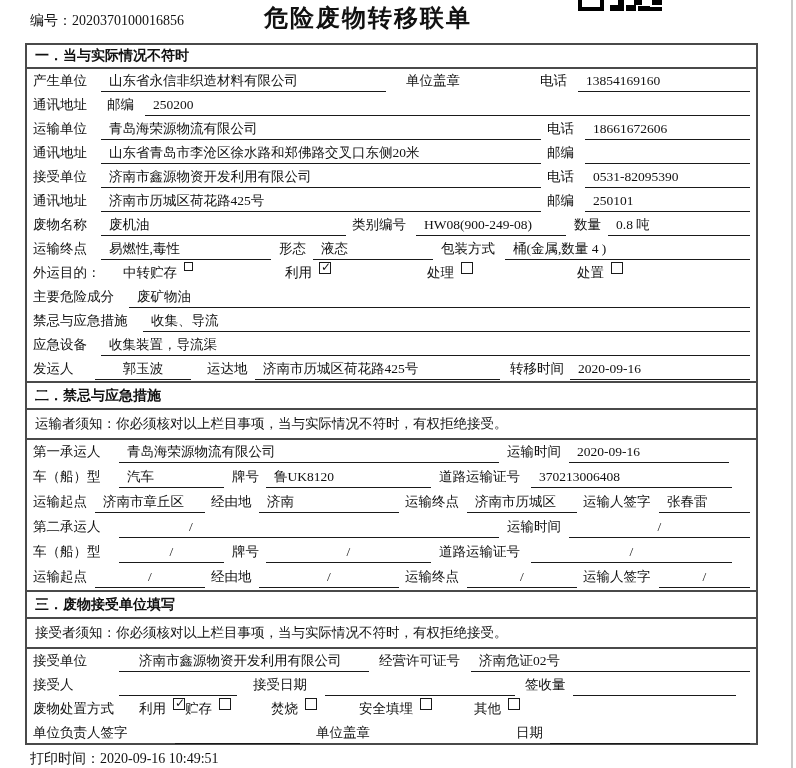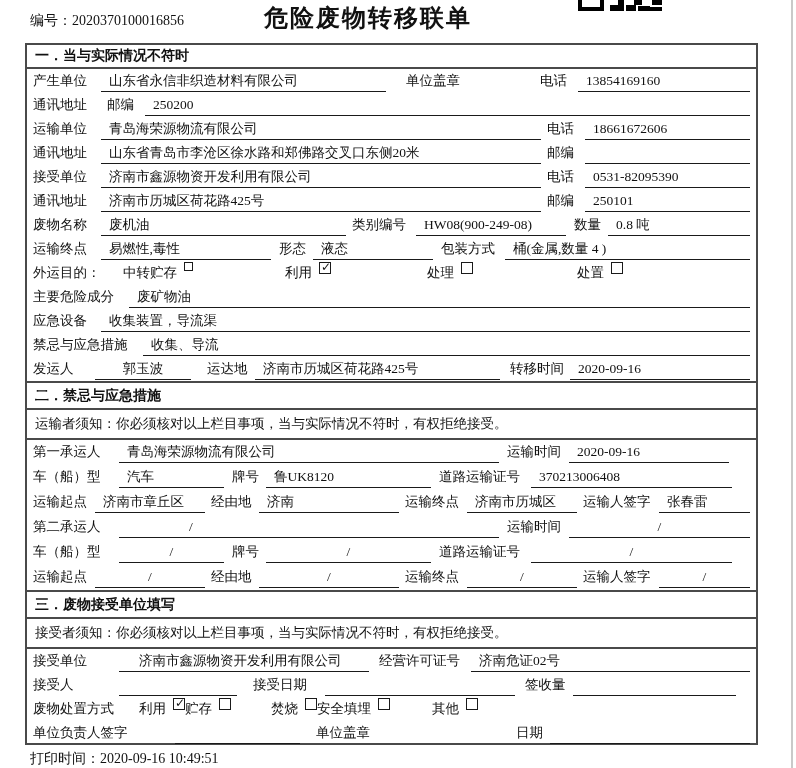--- a/index.html
+++ b/index.html
@@ -159,27 +159,27 @@
         <span class="checkbox"></span>
       </span>
     </div>
 
     <div class="row">
       <span class="lab" style="width:96px">主要危险成分</span>
       <span class="uv fx">废矿物油</span>
     </div>
 
     <div class="row">
+      <span class="lab" style="width:110px">禁忌与应急措施</span>
+      <span class="uv fx">收集、导流</span>
+    </div>
+
+    <div class="row">
       <span class="lab" style="width:68px">应急设备</span>
       <span class="uv fx">收集装置，导流渠</span>
-    </div>
-
-    <div class="row">
-      <span class="lab" style="width:110px">禁忌与应急措施</span>
-      <span class="uv fx">收集、导流</span>
     </div>
 
     <div class="row">
       <span class="lab" style="width:62px">发运人</span>
       <span class="uv ctr" style="width:96px">郭玉波</span>
       <span class="lab ml16" style="width:48px">运达地</span>
       <span class="uv" style="width:245px">济南市历城区荷花路425号</span>
       <span class="lab ml10" style="width:60px">转移时间</span>
       <span class="uv fx">2020-09-16</span>
     </div>
@@ -267,21 +267,21 @@
         <span class="checkbox checked"></span>
       </span>
       <span class="opt" style="">
         <span class="ol">贮存</span>
         <span class="checkbox"></span>
       </span>
       <span class="opt" style="margin-left:40px">
         <span class="ol">焚烧</span>
         <span class="checkbox"></span>
       </span>
-      <span class="opt" style="">
+      <span class="opt" style="margin-left:42px">
         <span class="ol">安全填埋</span>
         <span class="checkbox"></span>
       </span>
       <span class="opt" style="margin-left:42px">
         <span class="ol">其他</span>
         <span class="checkbox"></span>
       </span>
     </div>
 
     <div class="row">

